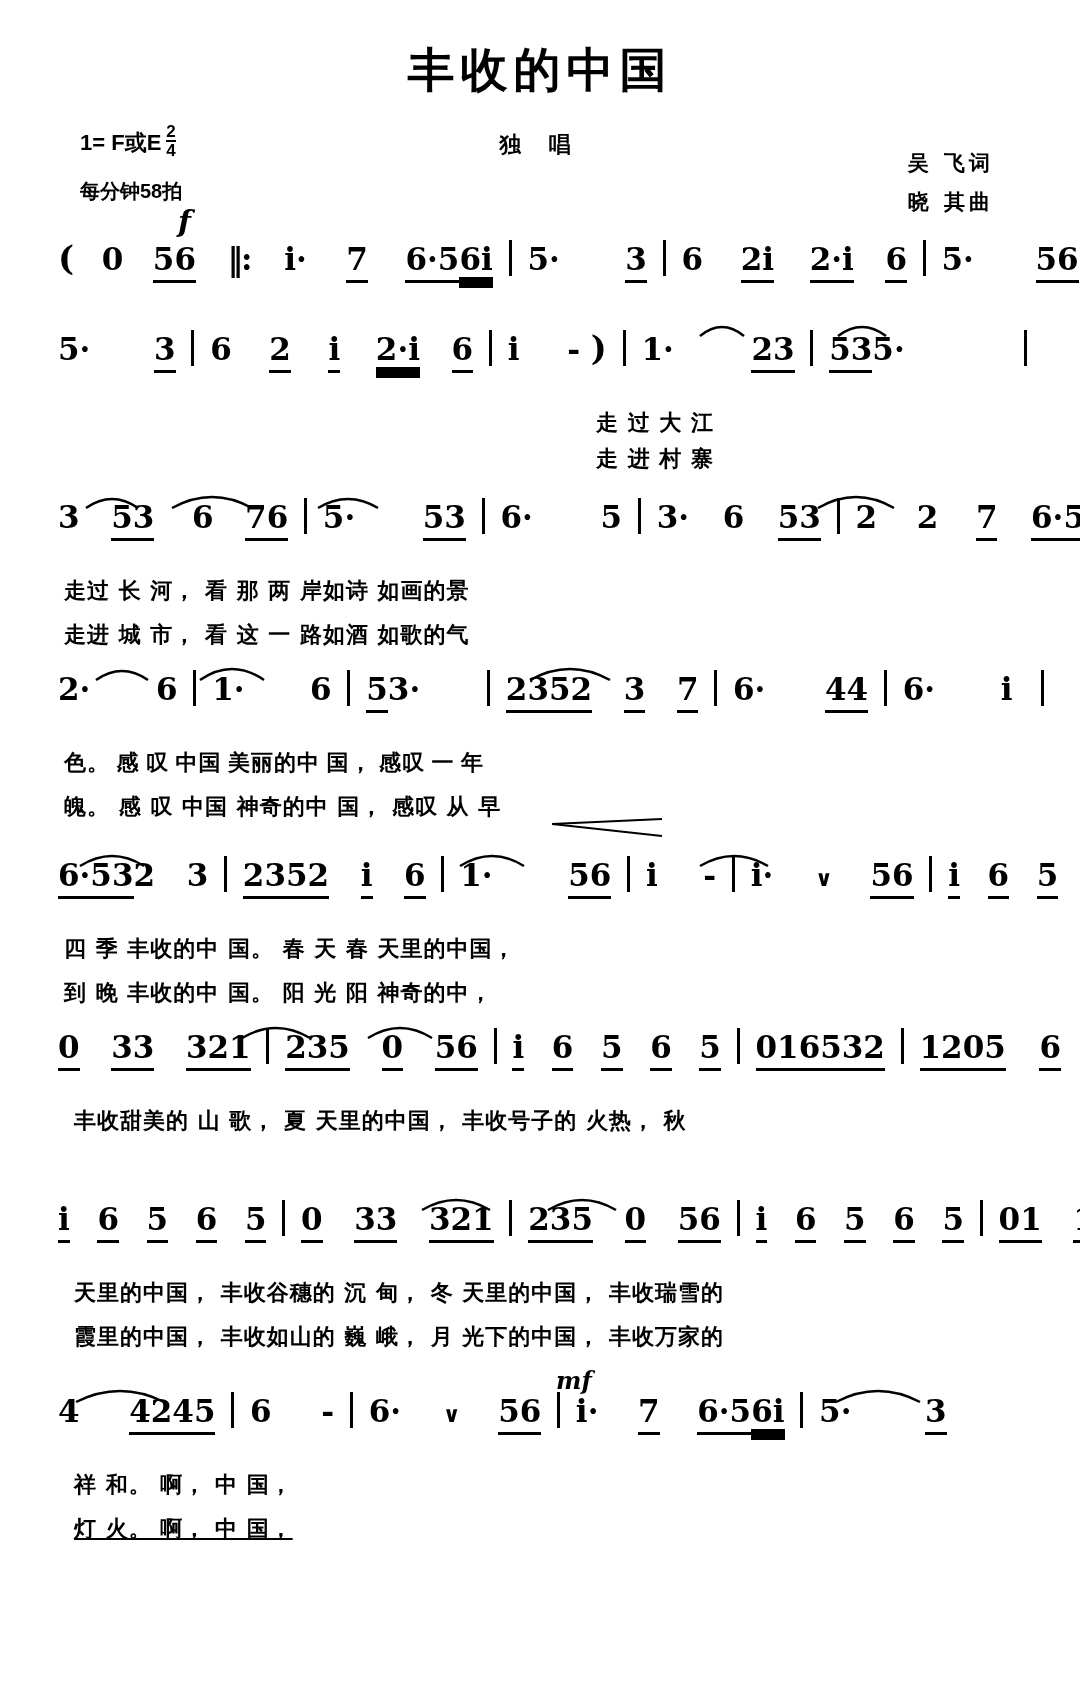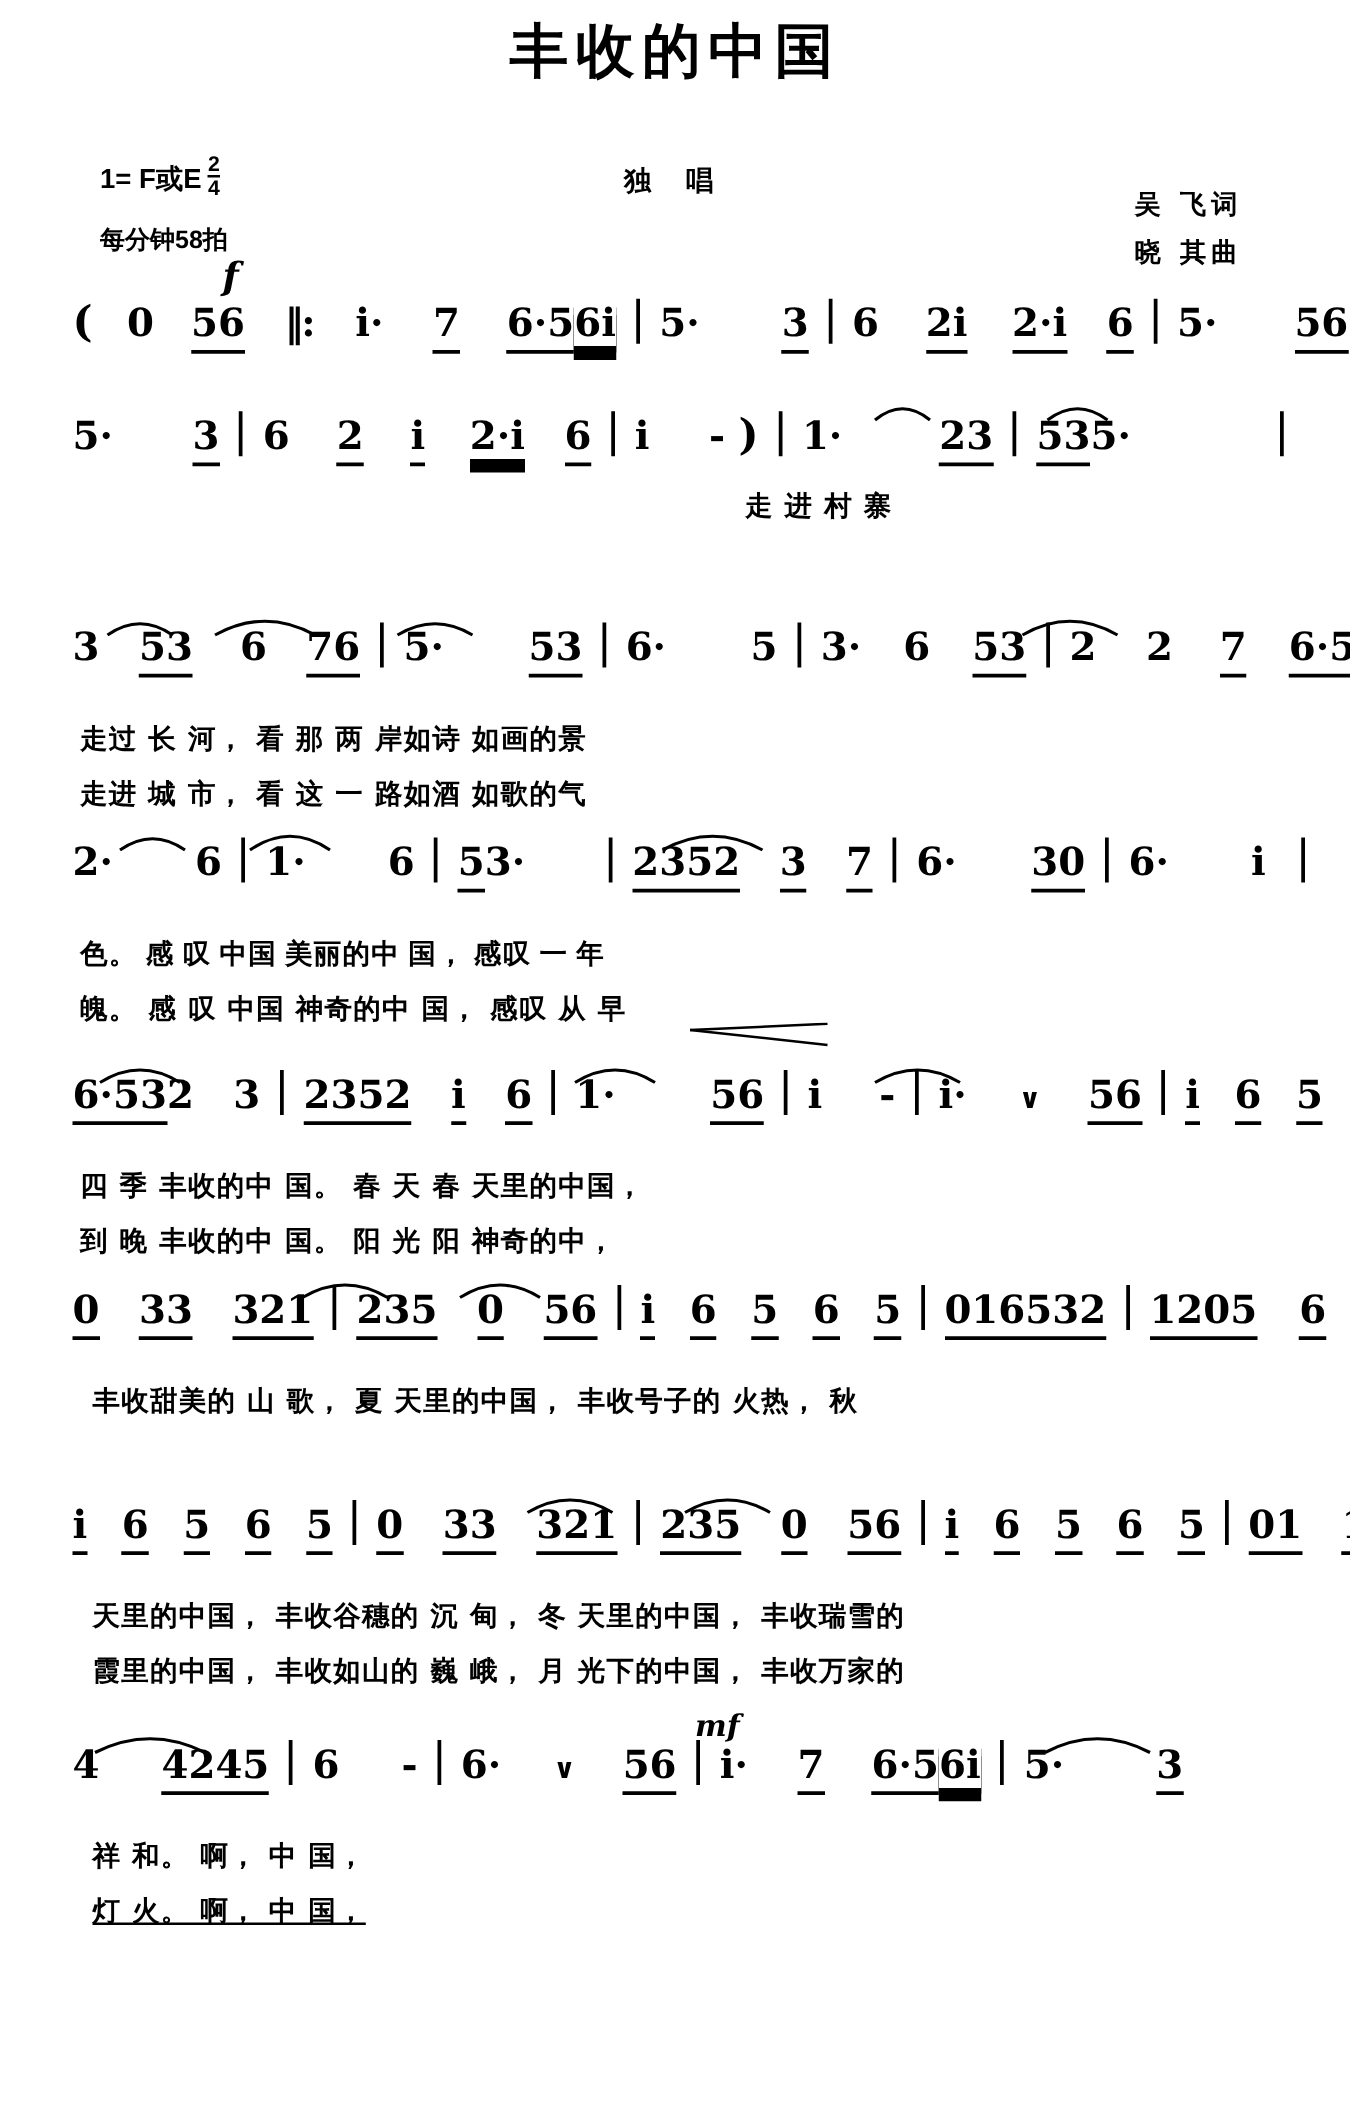--- a/index.html
+++ b/index.html
@@ -21,21 +21,21 @@
     height: 1693px;
   }
 
   
   .title {
     text-align: center;
     font-family: "DejaVu Serif", "Liberation Serif", serif;
     font-weight: bold;
     font-size: 47px;
     letter-spacing: 6px;
-    padding-top: 16px;
+    padding-top: 44px;
     line-height: 1.1;
   }
   .subtitle {
     position: absolute;
     left: 0; right: 0;
     top: 130px;
     text-align: center;
     font-family: "DejaVu Serif", "Liberation Serif", serif;
     font-size: 22px;
     letter-spacing: 10px;
@@ -222,20 +222,23 @@
       <span class="nt">-</span>
       <span class="nt" style="font-size:34px;">)</span>
       <span class="bar"></span>
       <span class="nt">1·</span>
       <span class="sp" style="width:56px;"></span>
       <span class="nt u1">23</span>
       <span class="bar"></span>
       <span class="nt u1">53</span><span class="nt">5·</span>
       <span class="bar" style="margin-left:108px;"></span>
     </div>
+    <div class="lyrics" style="margin-top:18px; height:36px;">
+      <span style="left:538px;">走 过 大 江</span>
+    </div>
     <div class="lyrics">
       <span style="left:538px;">走 进 村 寨</span>
     </div>
   </div>
 
   <div class="system" style="top:498px;">
     <div class="staff">
       <span class="nt">3</span>
       <span class="sp" style="width:10px;"></span>
       <span class="nt u1">53</span>
@@ -288,21 +291,21 @@
       <span class="nt u1">5</span><span class="nt">3·</span>
       <span class="bar" style="margin-left:56px;"></span>
       <span class="nt u1">2352</span>
       <span class="sp" style="width:10px;"></span>
       <span class="nt u1">3</span>
       <span class="sp" style="width:10px;"></span>
       <span class="nt u1">7</span>
       <span class="bar"></span>
       <span class="nt">6·</span>
       <span class="sp" style="width:38px;"></span>
-      <span class="nt u1">30</span>
+      <span class="nt u1">44</span>
       <span class="bar"></span>
       <span class="nt">6·</span>
       <span class="sp" style="width:44px;"></span>
       <span class="nt">i</span>
       <span class="bar" style="margin-left:18px;"></span>
     </div>
     <div class="lyrics" style="margin-top:16px;">
       <span style="left:6px;font-family:Liberation Serif, serif;">色。 感  叹     中国  美丽的中   国， 感叹 一  年</span>
     </div>
     <div class="lyrics" style="margin-top:10px;">

